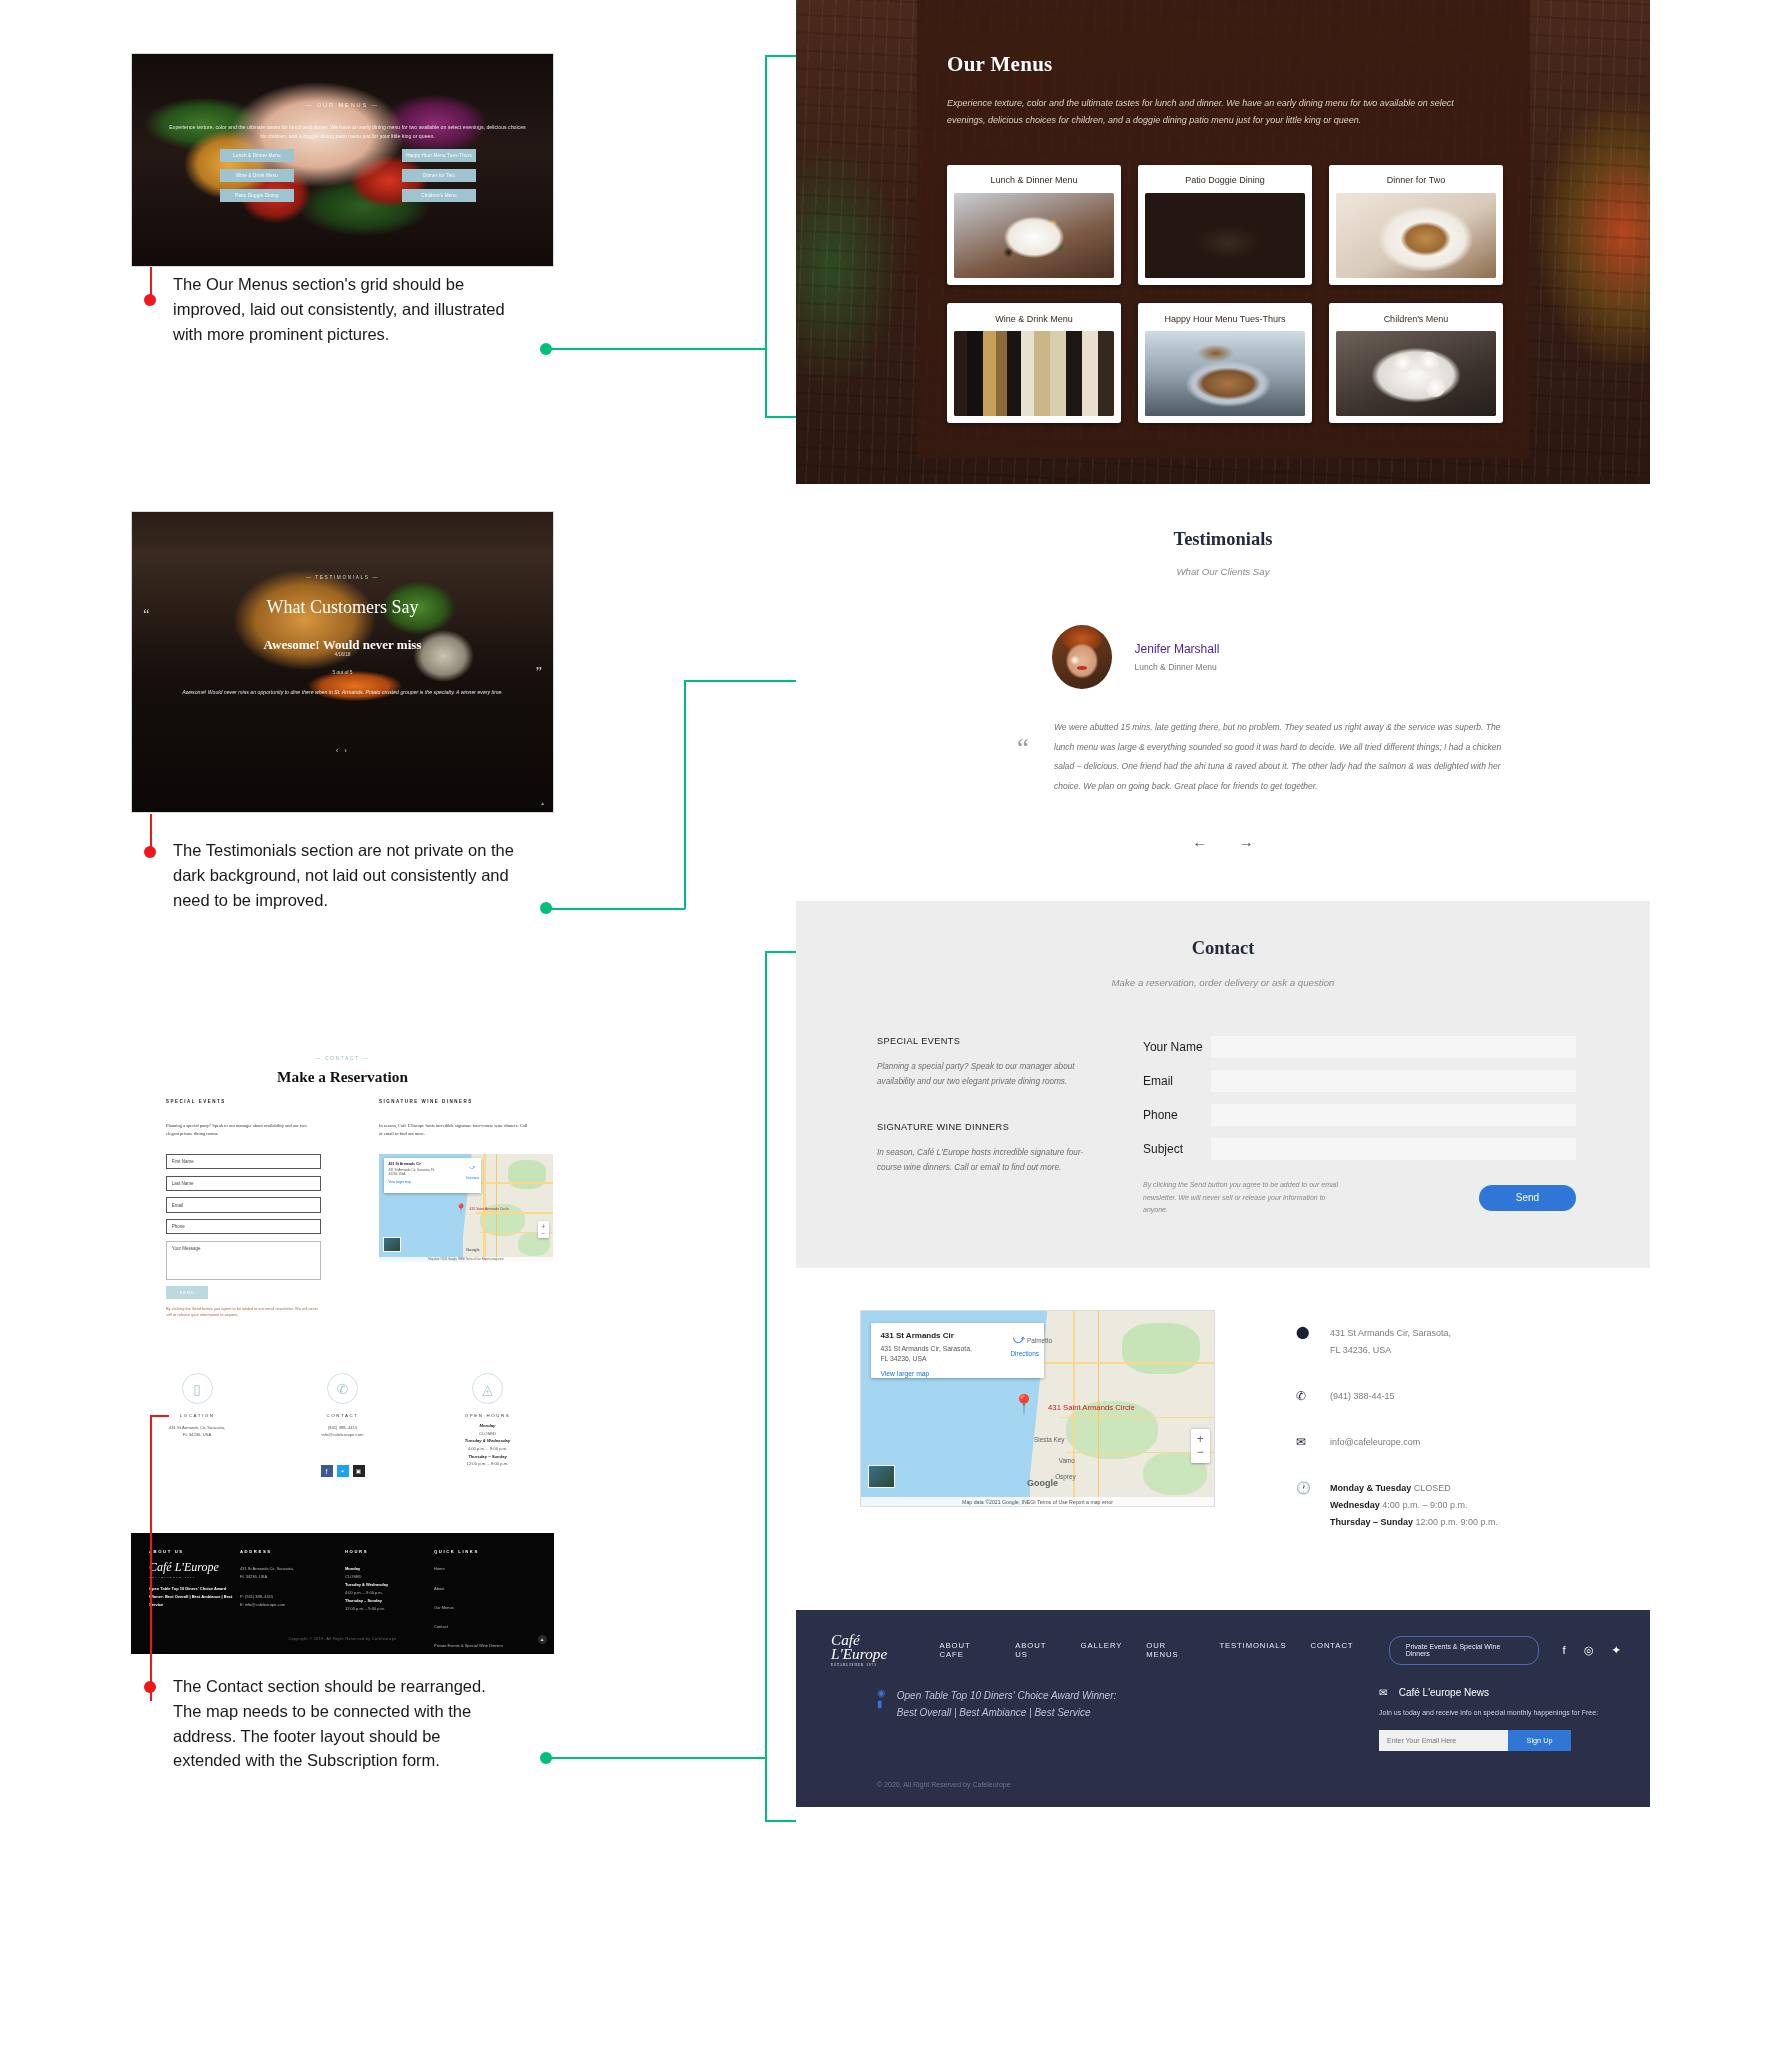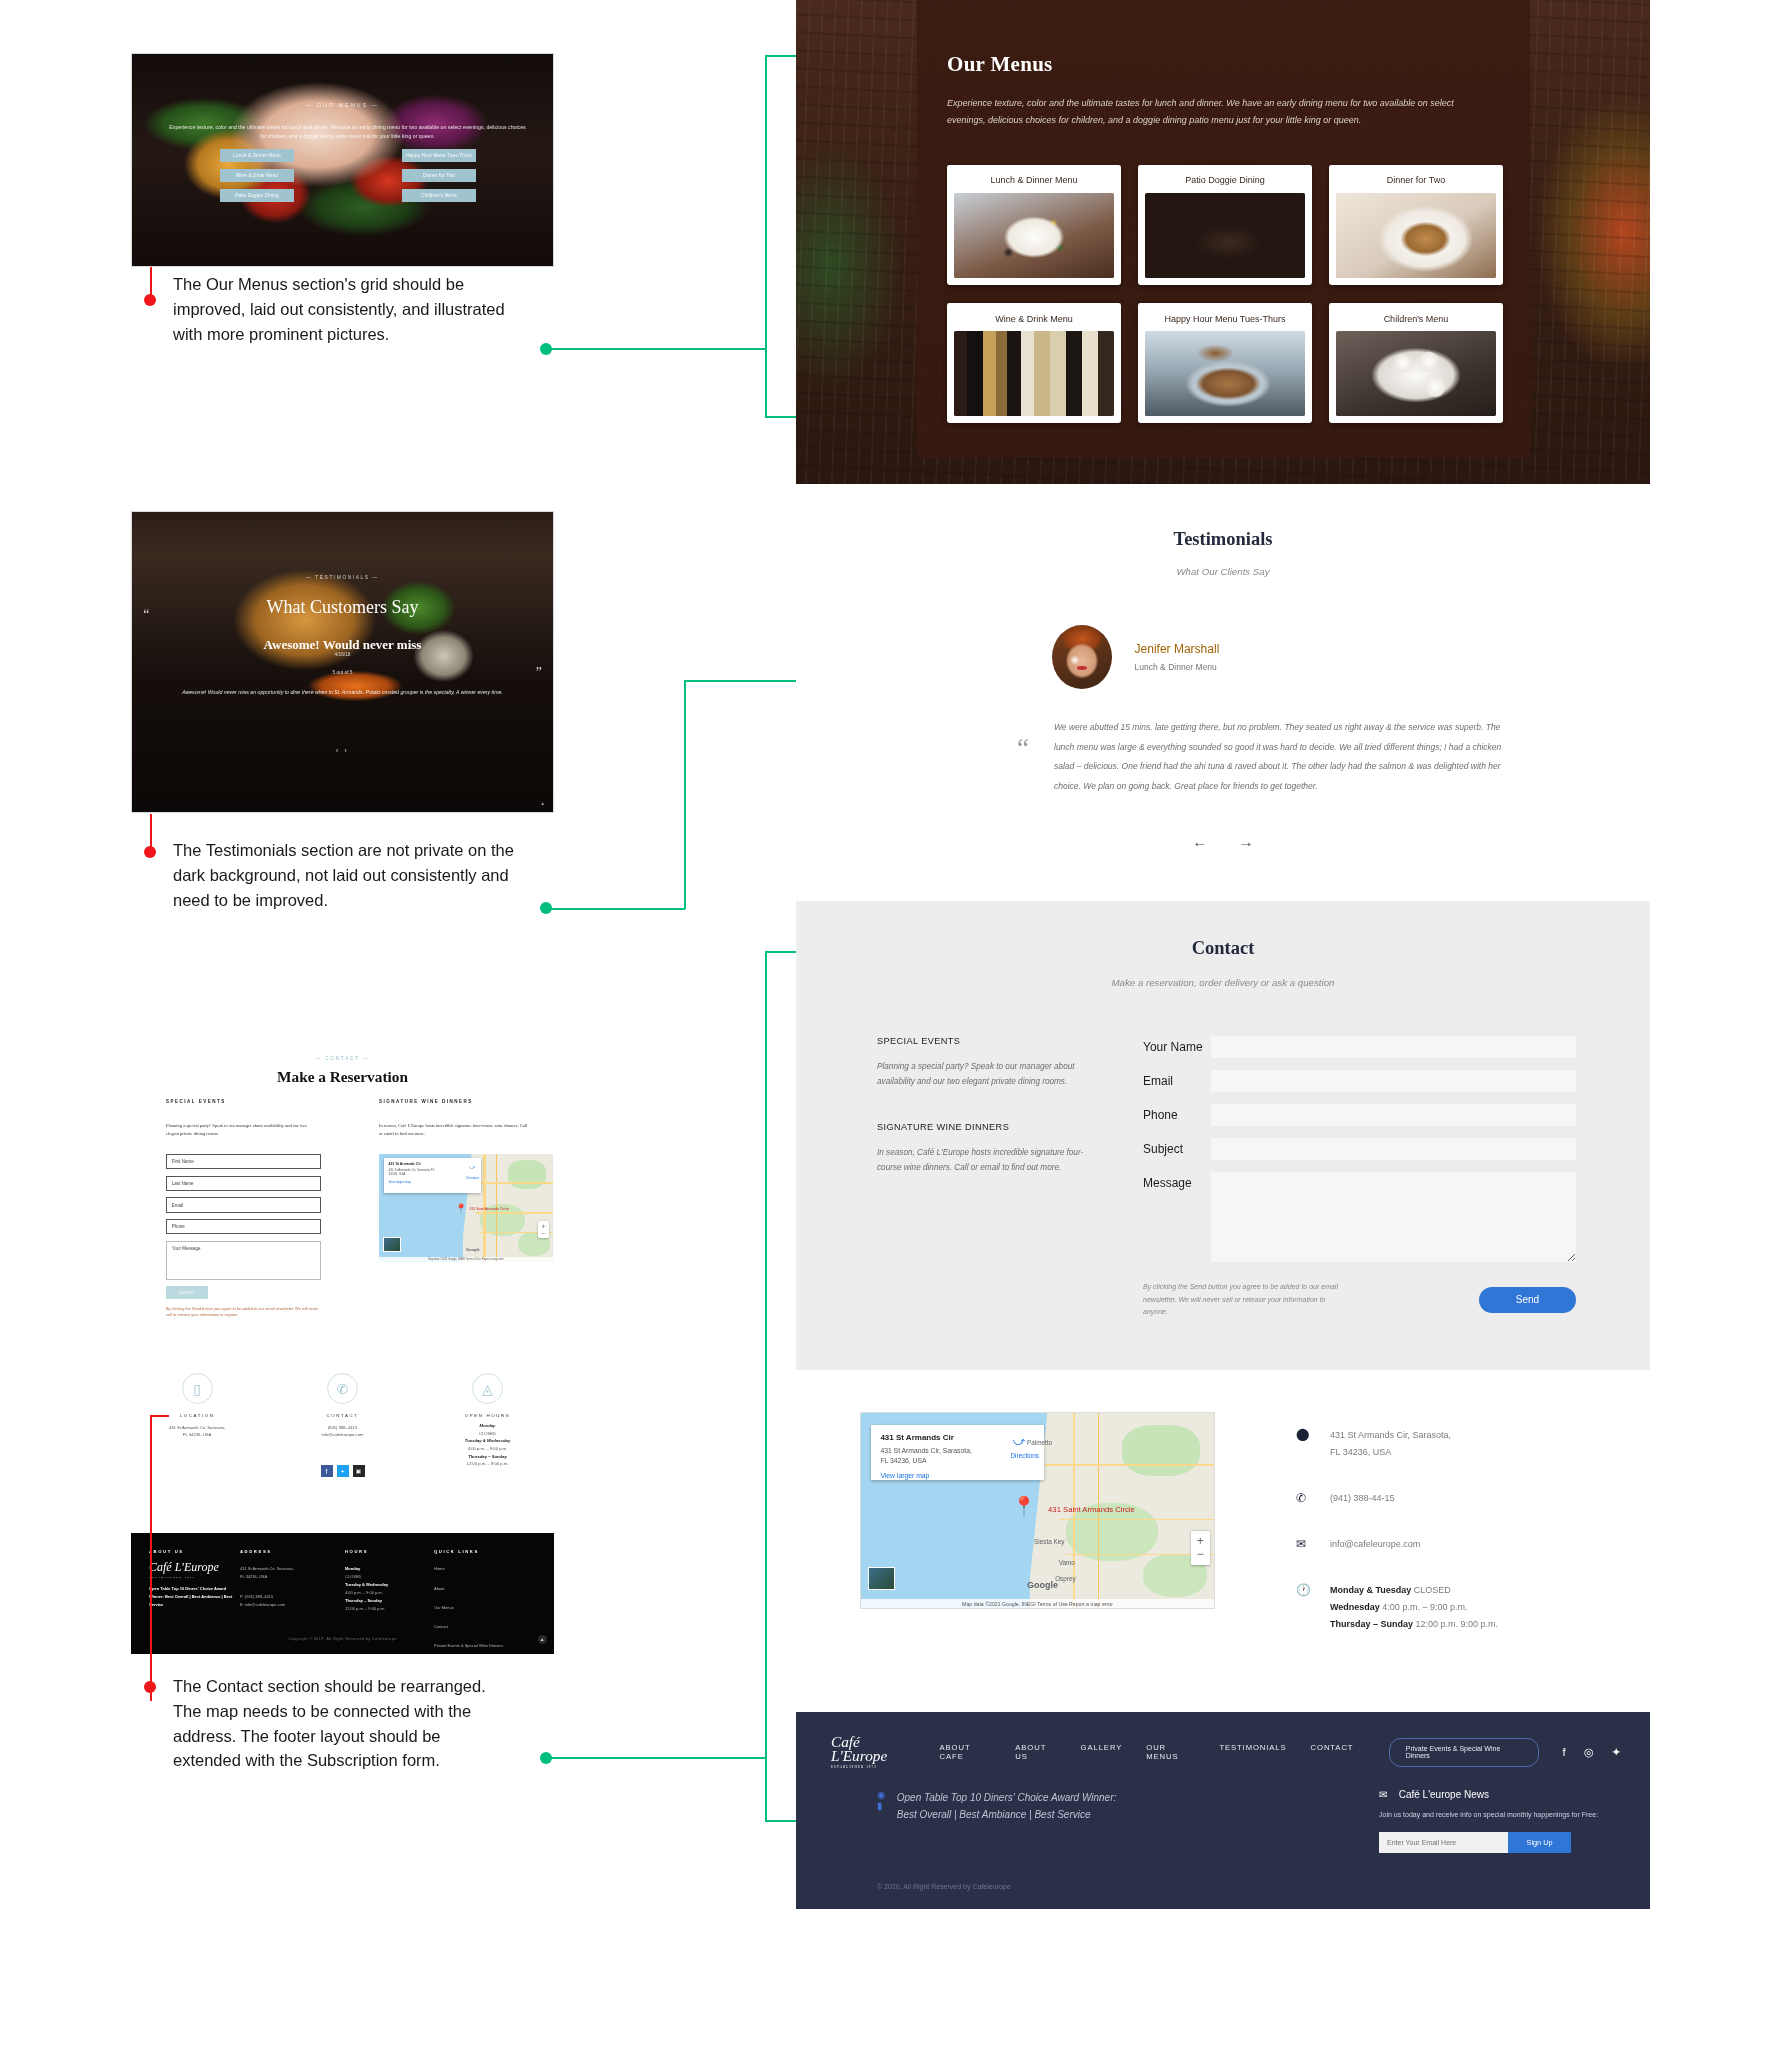--- a/index.html
+++ b/index.html
@@ -203,21 +203,21 @@
   .testi-sub { text-align:center; color:#8a8a8a; font-size:9.7px; font-style:italic; margin-top:16px; }
   .testi-person { display:flex; align-items:center; gap:22.6px; margin:48px 0 0 256px; }
   .avatar { width:60px; height:64px; border-radius:50%;
     background:
       radial-gradient(circle 7.3px at 38% 55%, #fff 0%, rgba(255,255,255,0) 70%),
       radial-gradient(ellipse 19.3px 21px at 50% 56%, #e8b79a 0%, #d29a77 70%, rgba(200,140,105,0) 85%),
       radial-gradient(ellipse 24px 16px at 50% 22%, #c4581f 0%, #8e3c12 70%, rgba(130,55,16,0) 88%),
       linear-gradient(160deg,#7b3f1c,#3c2415);
     position:relative; }
   .avatar::after { content:""; position:absolute; left:42%; top:64%; width:16%; height:6%; background:#c0302c; border-radius:50%; }
-  .testi-name { color:#a16207; font-size:12px; }
+  .testi-name { color:#4c1d95; font-size:12px; }
   .testi-role { color:#777; font-size:8.5px; margin-top:6.4px; }
   .testi-quote-mark { position:absolute; left:221px; top:264px; color:#9a9a9a; font-family:"Liberation Serif",serif; font-size:27px; line-height:0; }
   .testi-body { margin:29px 0 0 258px; width:451px; color:#6f6f6f; font-size:8.5px; font-style:italic; line-height:2.3; }
   .testi-nav { display:flex; justify-content:center; gap:31px; margin-top:37px; color:#444; font-size:15.3px; }
 
   
   .contact { background:#ededed; padding:37px 0 52px; }
   .contact-h { text-align:center; color:#222a3c; font-family:"Liberation Serif",serif; font-weight:bold; font-size:18.5px; }
   .contact-sub { text-align:center; color:#8a8a8a; font-size:9.7px; font-style:italic; margin-top:18px; }
   .contact-body { display:flex; margin-top:48px; padding:0 74px 0 81px; gap:48px; }
@@ -527,24 +527,20 @@
             <input class="finp" value="" style="">
           </div>
           <div class="frow">
             <div class="flab">Phone</div>
             <input class="finp" value="" style="">
           </div>
           <div class="frow">
             <div class="flab">Subject</div>
             <input class="finp" value="" style="">
           </div>
-          <div class="frow">
-            <div class="flab">Message</div>
-            <textarea class="fta" style=""></textarea>
-          </div>
           <div class="send-row">
             <div class="send-note">By clicking the Send button you agree to be added to our email newsletter. We will never sell or release your information to anyone.</div>
             <div class="send-btn">Send</div>
           </div>
         </div>
       </div>
     </section>
 
     <section class="map-sec">
       <div class="gmap map-big">

